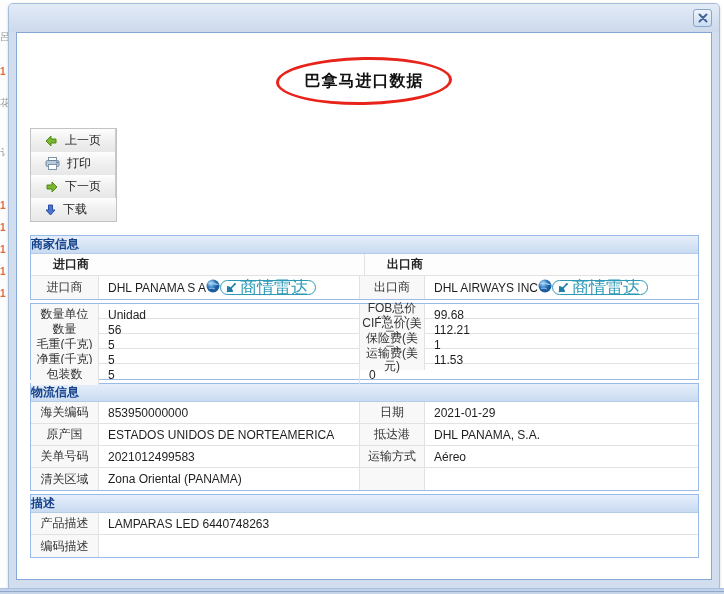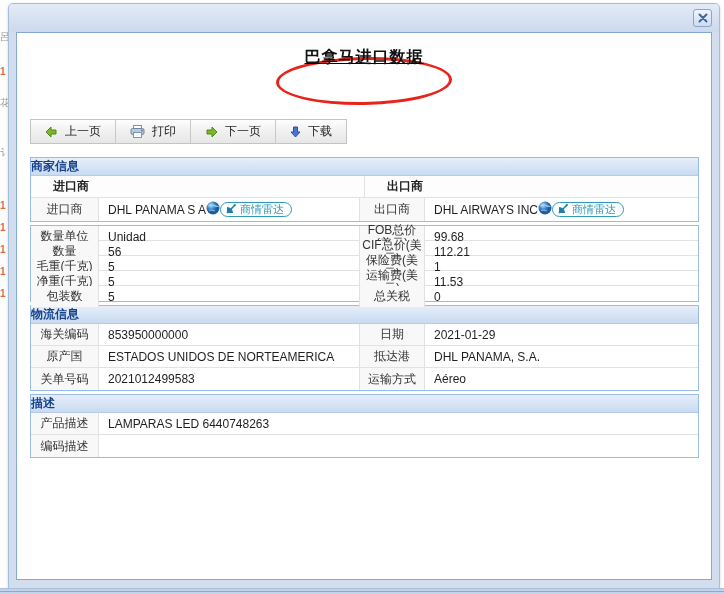--- a/index.html
+++ b/index.html
@@ -25,28 +25,28 @@
     background:linear-gradient(#e3ebf6,#ccd9ec); border-radius:4px 4px 0 0; }
   .close-btn { position:absolute; right:7px; top:5px; width:19px; height:18px;
     border:1px solid #89a6cd; border-radius:3px; cursor:pointer;
     background:linear-gradient(#eef4fb,#ccdcf0);
     display:flex; align-items:center; justify-content:center; }
   .content { position:absolute; left:7px; right:7px; top:28px; bottom:8px;
     background:#fff; border:1px solid #84a9d7; overflow:hidden; }
 
   
   .title-wrap { position:relative; height:68px; margin-top:14px;
-    display:flex; align-items:flex-start; justify-content:center;text-decoration:underline; }
+    display:flex; align-items:center; justify-content:center; }
   .dlg-title { font-size:16px; font-weight:bold; color:#111; letter-spacing:1px; z-index:1; }
   .red-ellipse { position:absolute; left:50%; top:50%; width:176px; height:48px;
     transform:translate(-50%,-50%) rotate(-1deg);
     border:3px solid #e8231a; border-radius:50%; pointer-events:none; }
 
   
-  .toolbar { margin:4px 0 0 13px; display:inline-flex; border:1px solid #c3c3c3; background:#fff; }
+  .toolbar { margin:13px 0 0 13px; display:inline-flex; border:1px solid #c3c3c3; background:#fff;flex-direction:column; }
   .tbtn { display:flex; align-items:center; gap:7px; height:23px; padding:0 14px;
     background:linear-gradient(#fefefe,#f1f1f1 45%,#e7e7e7);
     border-right:1px solid #c9c9c9; font-size:12px; color:#222; cursor:pointer; }
   .tbtn:last-child { border-right:none; }
   .tbtn .ico { display:flex; }
 
   
   .sections { margin:13px 12px 0 13px; }
   .sec { border:1px solid #99bbe8; margin-bottom:3px; font-size:12px; color:#2b2b2b; }
   .sec-header { height:18px; line-height:17px; font-weight:bold;
@@ -63,21 +63,21 @@
         line-height:13px; padding:2px 2px; }
   .vc { padding-left:9px; color:#1f1f1f; }
   .subhead { font-weight:bold; color:#222; padding-left:22px; background:#fdfdfd; }
   .prod .r { height:15px; }
   .merc .r { min-height:21px; }
   .merc .r.biz { height:23px; }
   .logi .r, .desc .r { height:22px; }
 
   .vflex { display:flex; align-items:center; gap:0;text-align:right; }
   .radar-pill { display:inline-flex; align-items:center; gap:3px; height:15px; padding:0 7px 0 5px;
-    border:1px solid #2e9ab8; border-radius:9px; color:#2e9ab8; font-size:11px; cursor:pointer;
+    border:1px solid #2e9ab8; border-radius:9px; color:#2e9ab8; font-size:17px; cursor:pointer;
     background:#fff; line-height:13px; }
   .globe { cursor:pointer; }
 </style>
 </head>
 <body>
 
 <div class="left-sliver">
   <span class="frag" style="top:30px">呂</span>
   <span class="frag red" style="top:66px">1</span>
   <span class="frag" style="top:96px">花</span>
@@ -231,21 +231,20 @@
         </div>
         <div class="r r4">
           <div class="cell lc">净重(千克)</div>
           <div class="cell vc">5</div>
           <div class="cell lc">运输费(美元)</div>
           <div class="cell vc">11.53</div>
         </div>
         <div class="r r4">
           <div class="cell lc">包装数</div>
           <div class="cell vc">5</div>
-          <div class="cell lc">总关税</div>
           <div class="cell vc">0</div>
         </div>
       </div>
 
       <div class="sec logi">
         <div class="sec-header">物流信息</div>
         <div class="r r4">
           <div class="cell lc">海关编码</div>
           <div class="cell vc">853950000000</div>
           <div class="cell lc">日期</div>
@@ -255,20 +254,26 @@
           <div class="cell lc">原产国</div>
           <div class="cell vc">ESTADOS UNIDOS DE NORTEAMERICA</div>
           <div class="cell lc">抵达港</div>
           <div class="cell vc">DHL PANAMA, S.A.</div>
         </div>
         <div class="r r4">
           <div class="cell lc">关单号码</div>
           <div class="cell vc">2021012499583</div>
           <div class="cell lc">运输方式</div>
           <div class="cell vc">Aéreo</div>
+        </div>
+        <div class="r r4">
+          <div class="cell lc">清关区域</div>
+          <div class="cell vc">Zona Oriental (PANAMA)</div>
+          <div class="cell lc"></div>
+          <div class="cell vc"></div>
         </div>
       </div>
 
       <div class="sec desc">
         <div class="sec-header">描述</div>
         <div class="r r2">
           <div class="cell lc">产品描述</div>
           <div class="cell vc">LAMPARAS LED 6440748263</div>
         </div>
         <div class="r r2">

